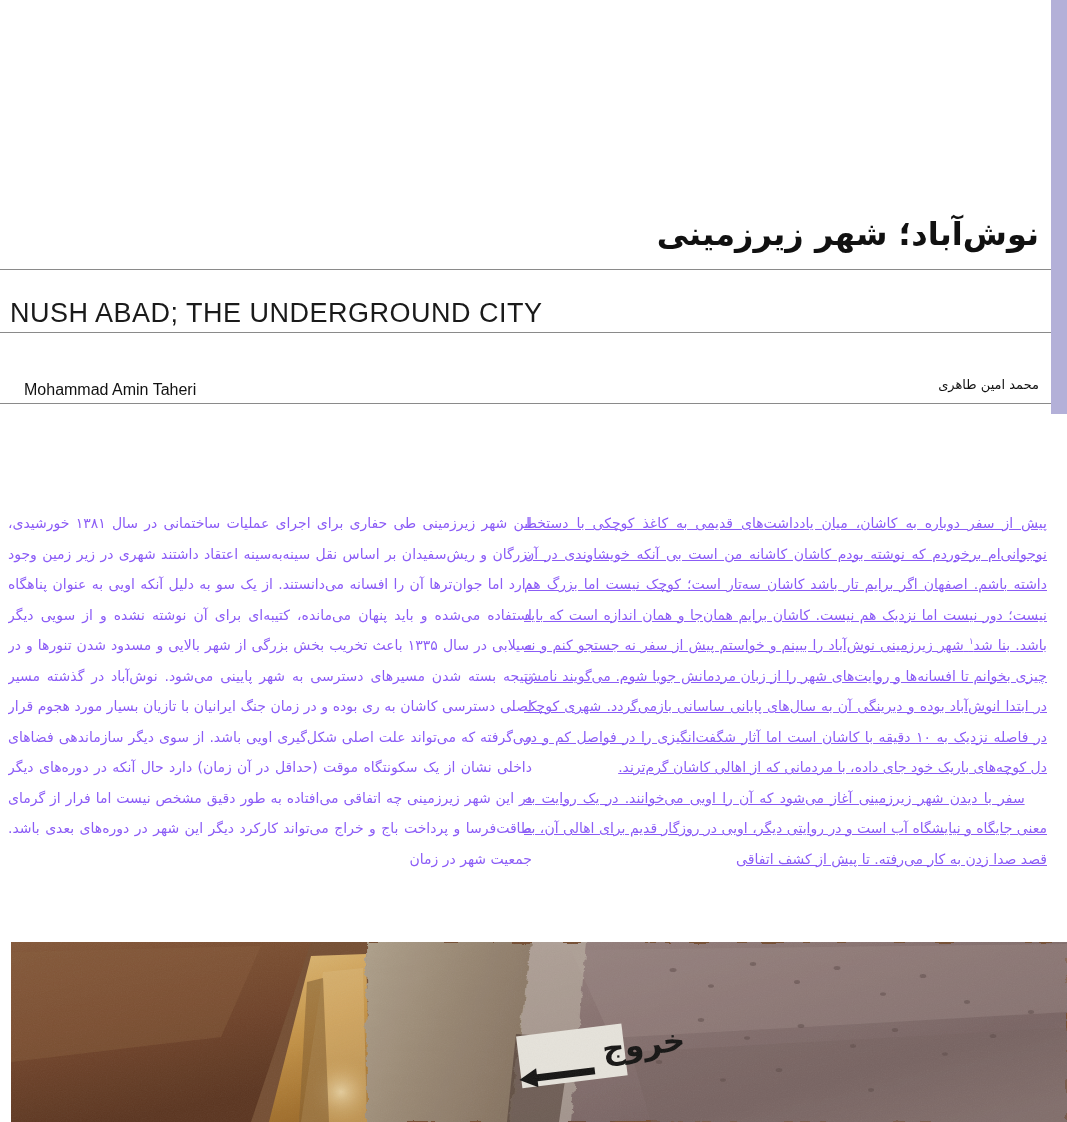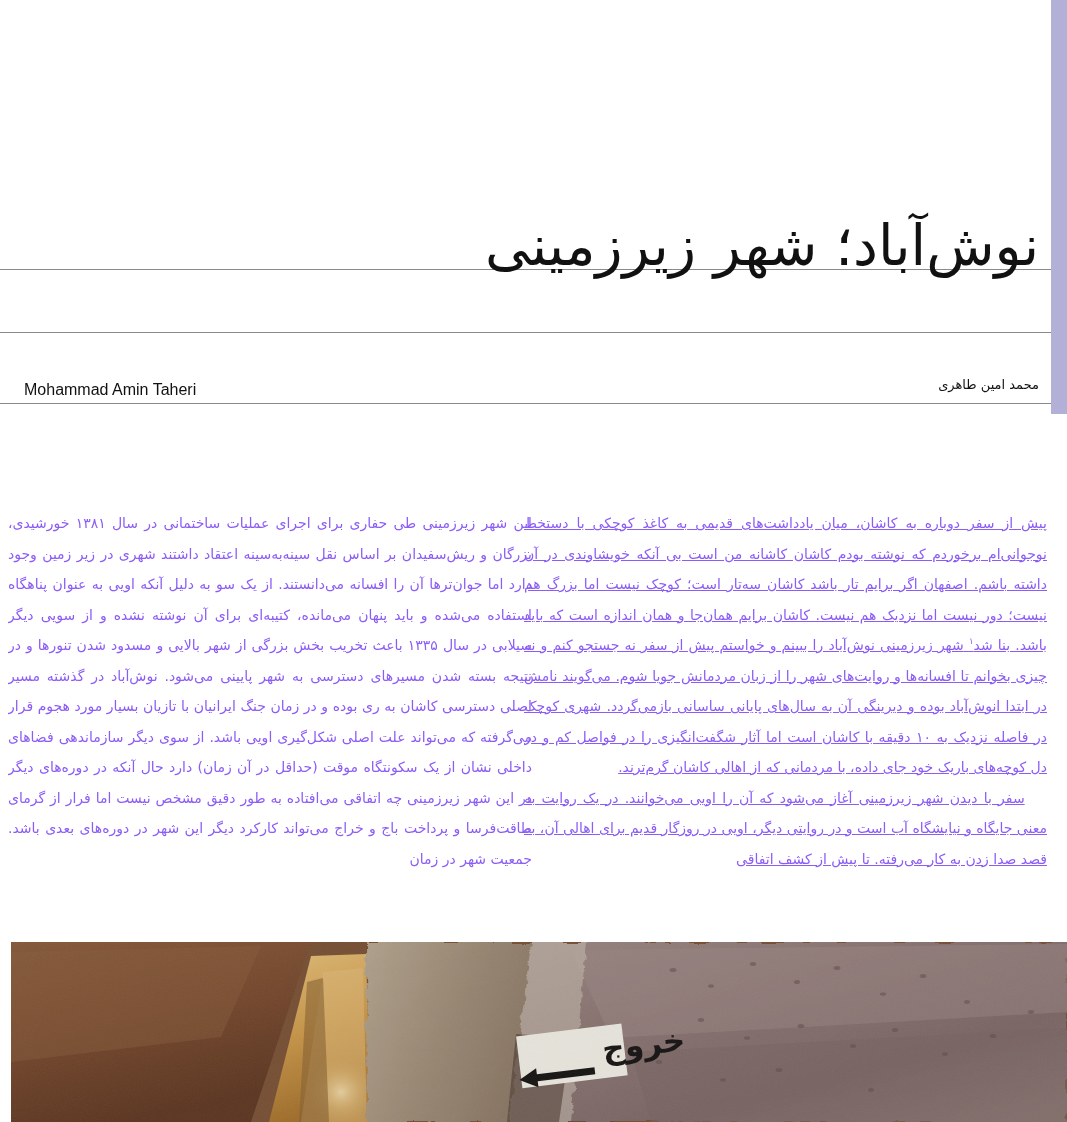--- a/index.html
+++ b/index.html
@@ -57,22 +57,22 @@
   .rule-3 { top: 403px; width: 1051px; }
 
   .title-fa {
     position: absolute;
     top: 218px;
     right: 28px;
     left: 40px;
     text-align: right;
     direction: rtl;
     font-family: "DejaVu Sans", "Liberation Sans", sans-serif;
-    font-weight: 400;
-    font-size: 56px;
+    font-weight: 700;
+    font-size: 32px;
     line-height: 1.0;
     letter-spacing: 0px;
     color: #111111;
     white-space: nowrap;
   }
   .title-en {
     position: absolute;
     top: 299px;
     left: 10px;
     font-family: "Liberation Sans", "DejaVu Sans", sans-serif;
@@ -154,20 +154,21 @@
   <div class="edge-bar"></div>
   <div class="edge-bar-inner"></div>
 
   <div class="header">
     <div class="rule rule-1"></div>
     <div class="rule rule-2"></div>
     <div class="rule rule-3"></div>
 
     <div class="title-fa">نوش‌آباد؛ شهر زیرزمینی</div>
 
+    <div class="title-en">NUSH ABAD; THE UNDERGROUND CITY</div>
 
     <div class="author-en">Mohammad Amin Taheri</div>
 
     <div class="author-fa">محمد امین طاهری</div>
   </div>
 
   <div class="columns">
 
     <div class="col col-right">
       <p><span>پیش از سفر دوباره به کاشان، میان یادداشت‌های قدیمی به کاغذ کوچکی با دستخط نوجوانی‌ام برخوردم که نوشته بودم کاشان کاشانه من است بی آنکه خویشاوندی در آن داشته باشم. اصفهان اگر برایم تار باشد کاشان سه‌تار است؛ کوچک نیست اما بزرگ هم نیست؛ دور نیست اما نزدیک هم نیست. کاشان برایم همان‌جا و همان اندازه است که باید باشد. بنا شد</span><span class="fn">١</span> <span>شهر زیرزمینی نوش‌آباد را ببینم و خواستم پیش از سفر نه جستجو کنم و نه چیزی بخوانم تا افسانه‌ها و روایت‌های شهر را از زبان مردمانش جویا شوم. می‌گویند نامش در ابتدا انوش‌آباد بوده و دیرینگی آن به سال‌های پایانی ساسانی بازمی‌گردد. شهری کوچک در فاصله نزدیک به ۱۰ دقیقه با کاشان است اما آثار شگفت‌انگیزی را در فواصل کم و در دل کوچه‌های باریک خود جای داده، با مردمانی که از اهالی کاشان گرم‌ترند.</span></p>

